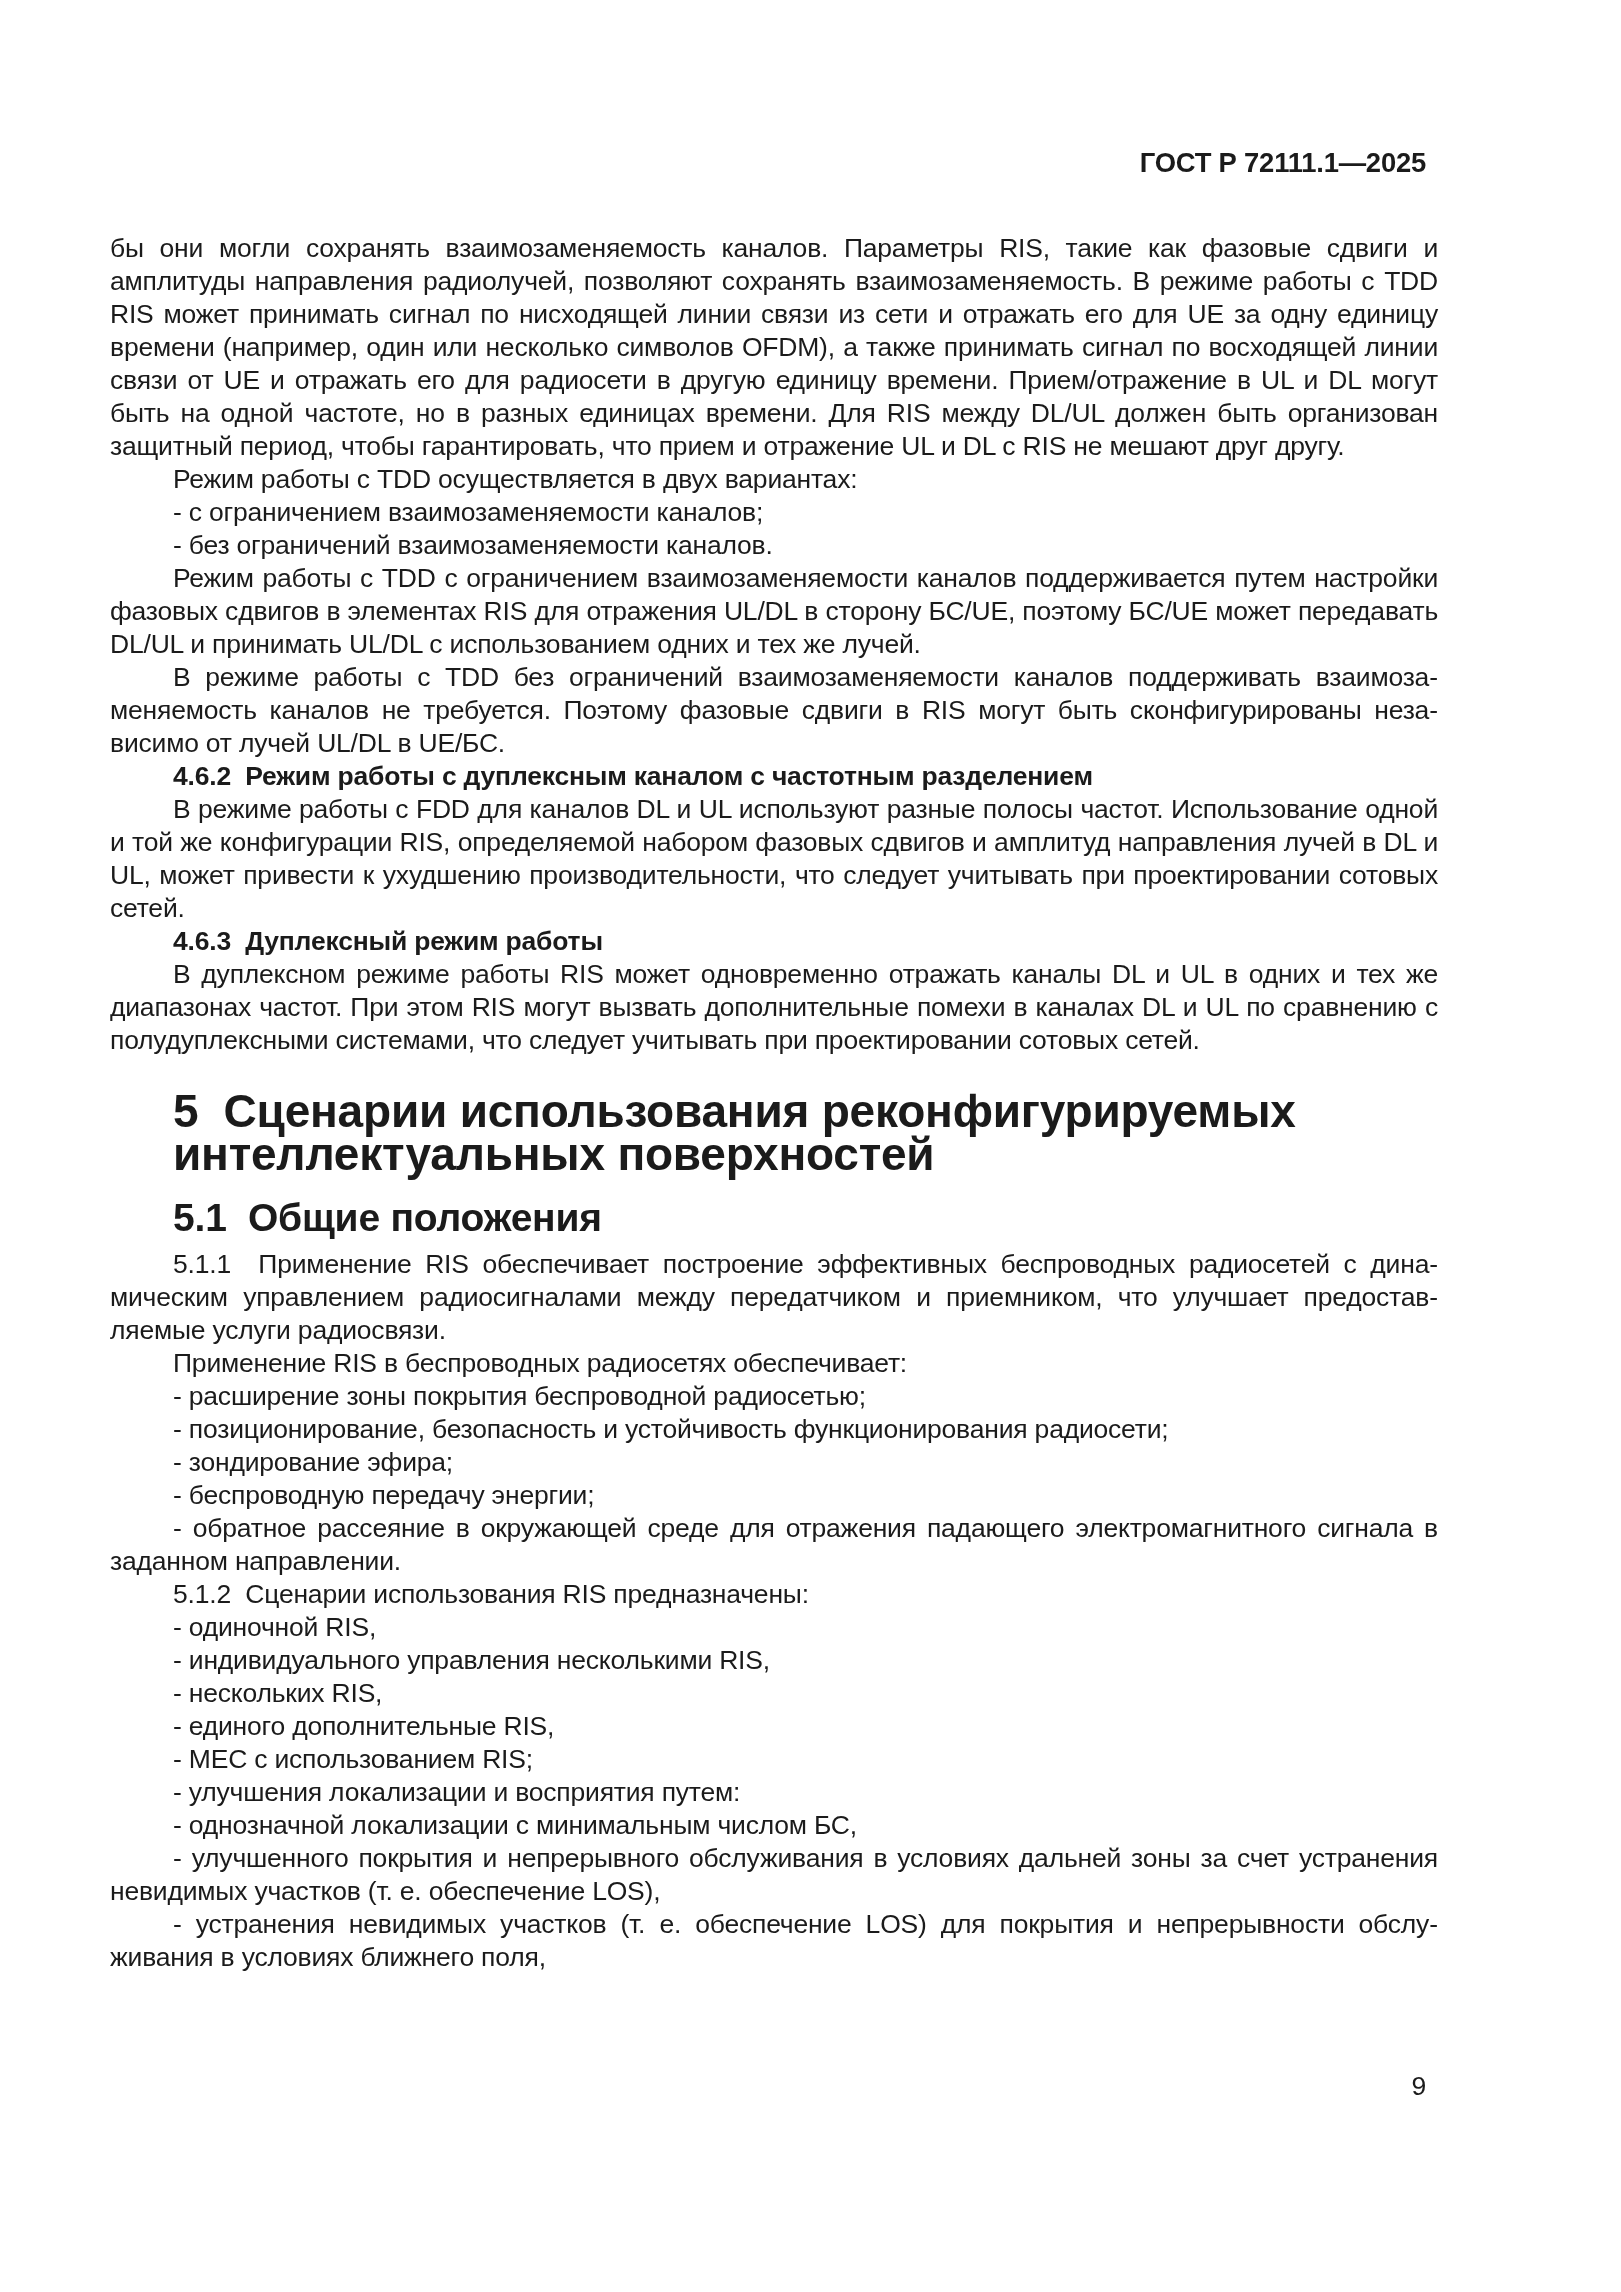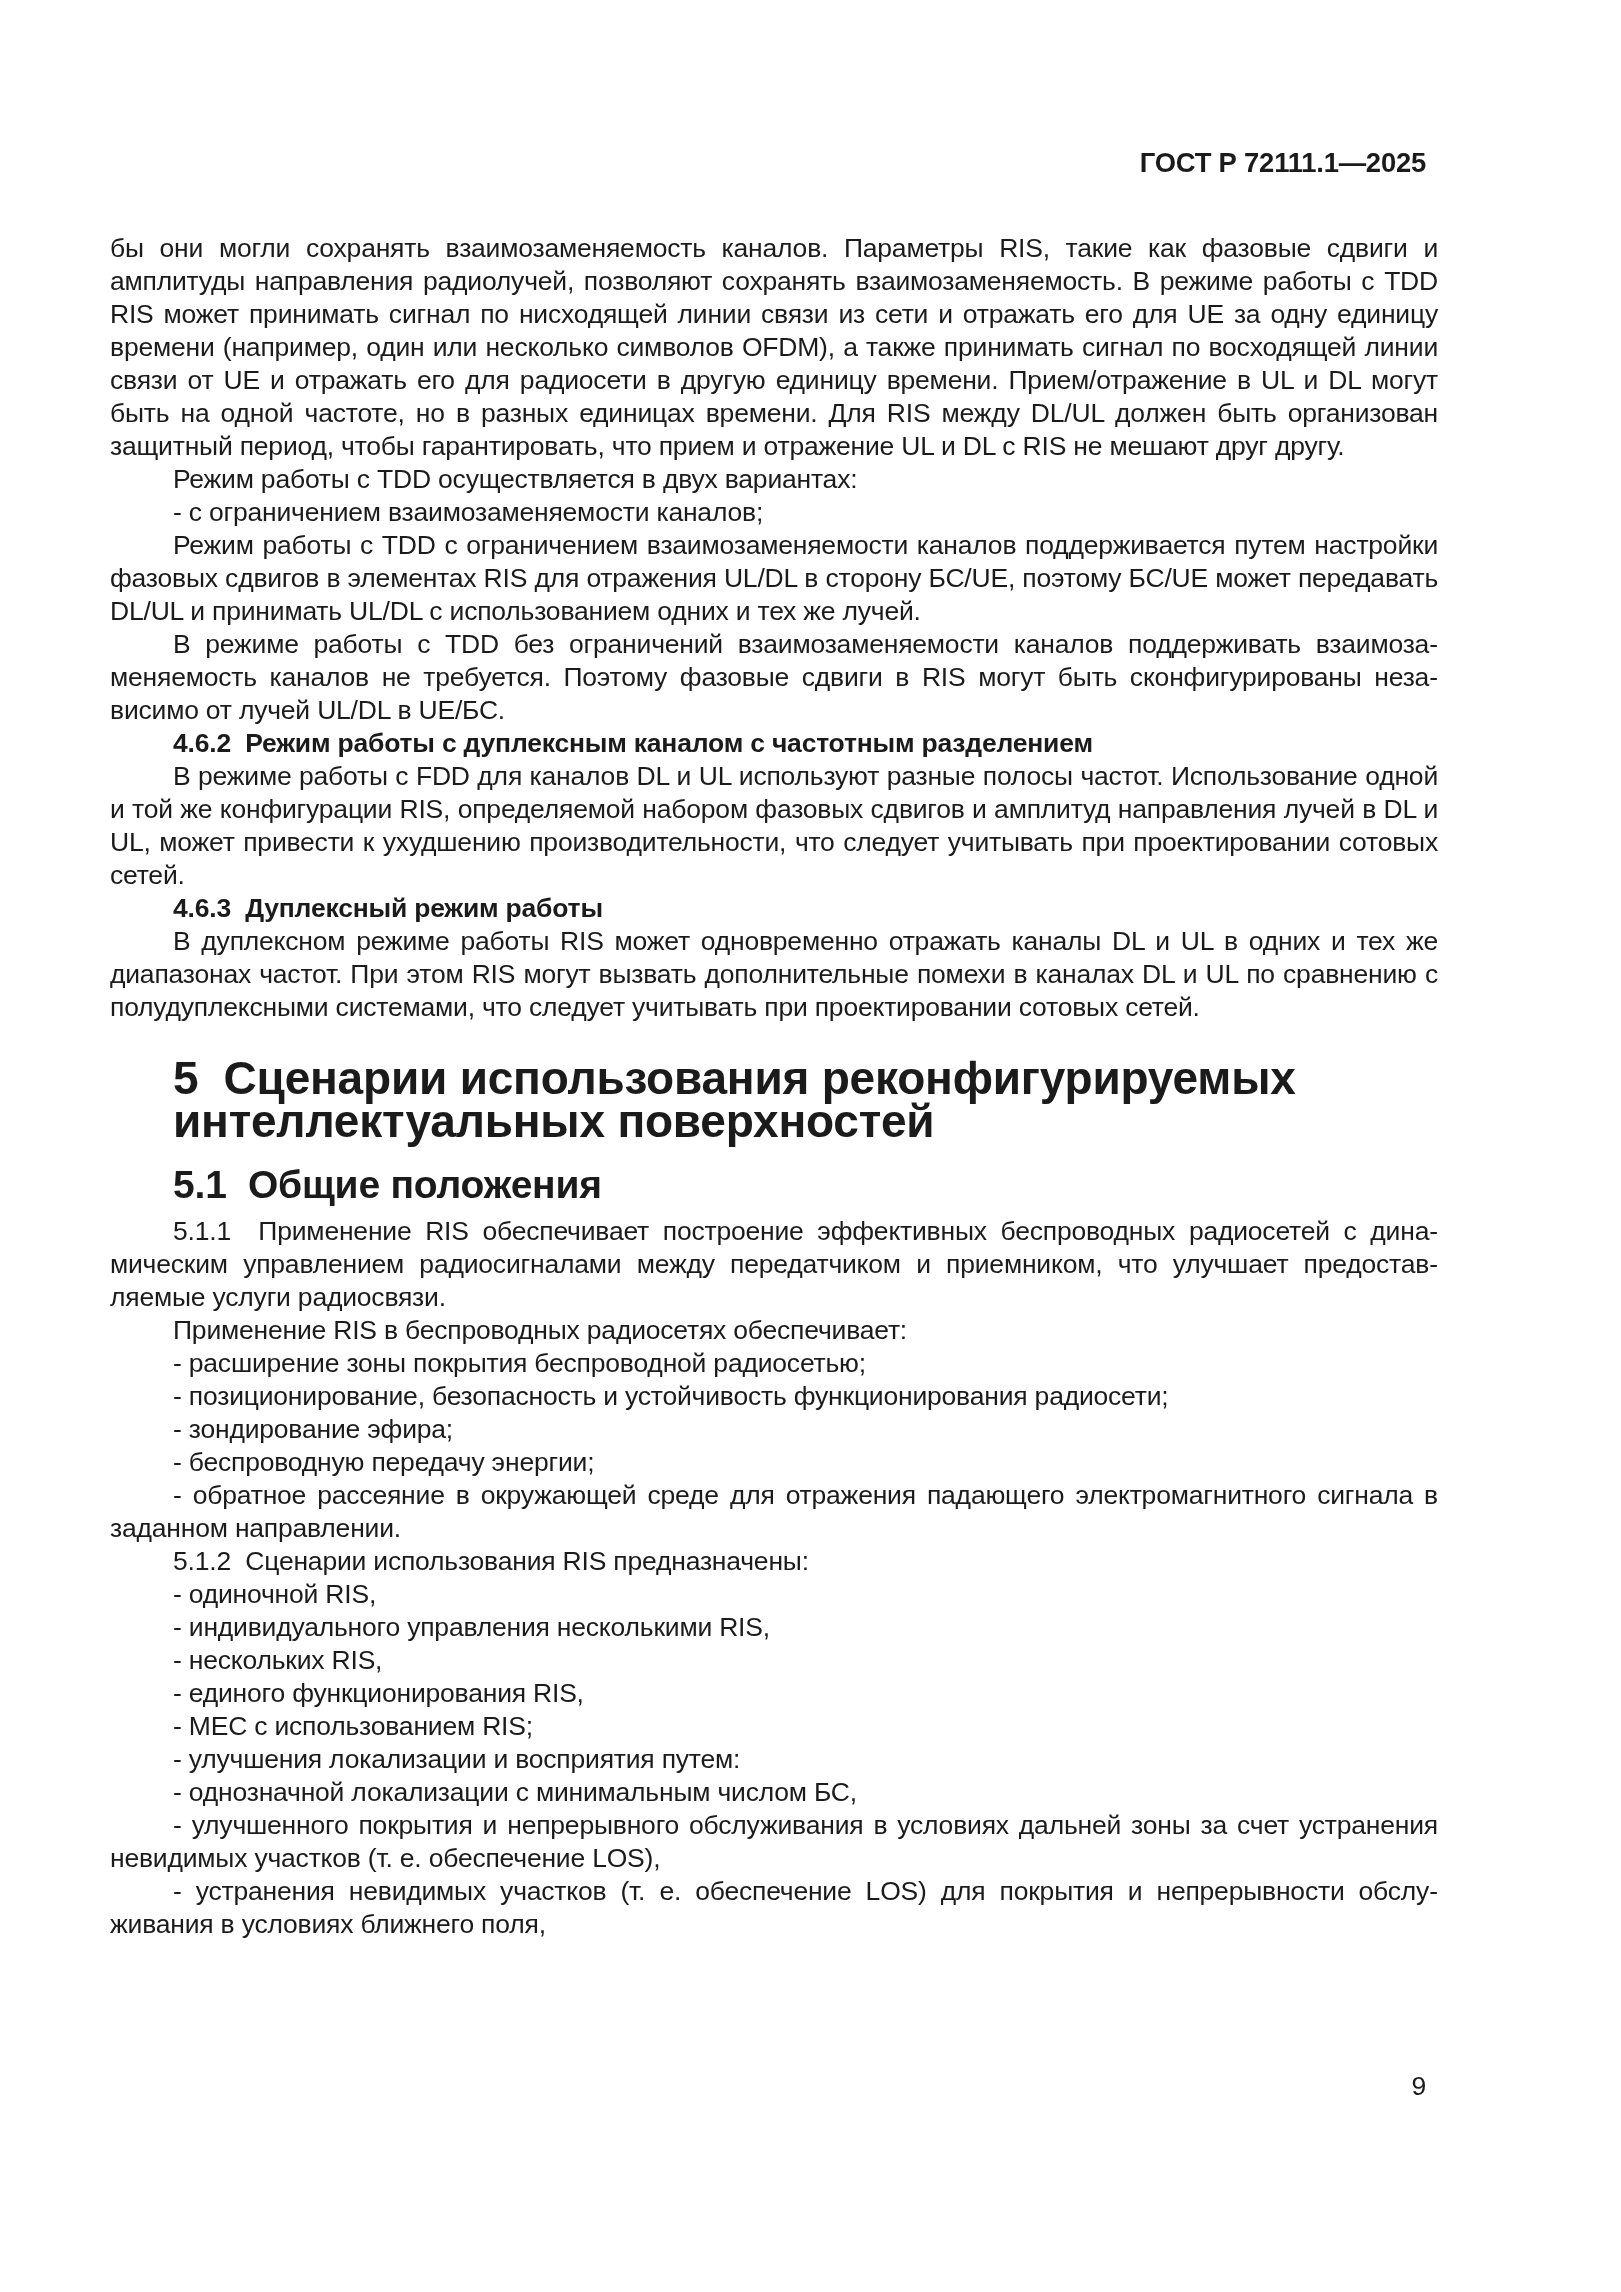--- a/index.html
+++ b/index.html
@@ -85,40 +85,41 @@
 
 <div class="page">
   <header class="doc-header">
     <span>ГОСТ Р 72111.1—2025</span>
   </header>
 
   <main class="doc-body" id="doc-body">
       <p class="para no-indent">бы они могли сохранять взаимозаменяемость каналов. Параметры RIS, такие как фазовые сдвиги и амплитуды направления радиолучей, позволяют сохранять взаимозаменяемость. В режиме работы с TDD RIS может принимать сигнал по нисходящей линии связи из сети и отражать его для UE за одну единицу времени (например, один или несколько символов OFDM), а также принимать сигнал по вос­ходящей линии связи от UE и отражать его для радиосети в другую единицу времени. Прием/отражение в UL и DL могут быть на одной частоте, но в разных единицах времени. Для RIS между DL/UL должен быть организован защитный период, чтобы гарантировать, что прием и отражение UL и DL с RIS не мешают друг другу.</p>
       <p class="para">Режим работы с TDD осуществляется в двух вариантах:</p>
       <p class="para">- с ограничением взаимозаменяемости каналов;</p>
+      <p class="para">- без ограничений взаимозаменяемости каналов.</p>
       <p class="para">Режим работы с TDD с ограничением взаимозаменяемости каналов поддерживается путем на­стройки фазовых сдвигов в элементах RIS для отражения UL/DL в сторону БС/UE, поэтому БС/UE мо­жет передавать DL/UL и принимать UL/DL с использованием одних и тех же лучей.</p>
       <p class="para">В режиме работы с TDD без ограничений взаимозаменяемости каналов поддерживать взаимоза­меняемость каналов не требуется. Поэтому фазовые сдвиги в RIS могут быть сконфигурированы неза­висимо от лучей UL/DL в UE/БС.</p>
       <h3>4.6.2&nbsp;&nbsp;Режим работы с дуплексным каналом с частотным разделением</h3>
       <p class="para">В режиме работы с FDD для каналов DL и UL используют разные полосы частот. Использование одной и той же конфигурации RIS, определяемой набором фазовых сдвигов и амплитуд направления лучей в DL и UL, может привести к ухудшению производительности, что следует учитывать при проек­тировании сотовых сетей.</p>
       <h3>4.6.3&nbsp;&nbsp;Дуплексный режим работы</h3>
       <p class="para">В дуплексном режиме работы RIS может одновременно отражать каналы DL и UL в одних и тех же диапазонах частот. При этом RIS могут вызвать дополнительные помехи в каналах DL и UL по сравне­нию с полудуплексными системами, что следует учитывать при проектировании сотовых сетей.</p>
       <h1>5&nbsp;&nbsp;Сценарии использования реконфигурируемых интеллектуальных поверхностей</h1>
       <h2>5.1&nbsp;&nbsp;Общие положения</h2>
       <p class="para">5.1.1&nbsp;&nbsp;Применение RIS обеспечивает построение эффективных беспроводных радиосетей с дина­мическим управлением радиосигналами между передатчиком и приемником, что улучшает предостав­ляемые услуги радиосвязи.</p>
       <p class="para">Применение RIS в беспроводных радиосетях обеспечивает:</p>
       <p class="para">- расширение зоны покрытия беспроводной радиосетью;</p>
       <p class="para">- позиционирование, безопасность и устойчивость функционирования радиосети;</p>
       <p class="para">- зондирование эфира;</p>
       <p class="para">- беспроводную передачу энергии;</p>
       <p class="para">- обратное рассеяние в окружающей среде для отражения падающего электромагнитного сигнала в заданном направлении.</p>
       <p class="para">5.1.2&nbsp;&nbsp;Сценарии использования RIS предназначены:</p>
       <p class="para">- одиночной RIS,</p>
       <p class="para">- индивидуального управления несколькими RIS,</p>
       <p class="para">- нескольких RIS,</p>
-      <p class="para">- единого функционирования RIS,</p>
+      <p class="para">- единого дополнительные RIS,</p>
       <p class="para">- MEC с использованием RIS;</p>
       <p class="para">- улучшения локализации и восприятия путем:</p>
       <p class="para">- однозначной локализации с минимальным числом БС,</p>
       <p class="para">- улучшенного покрытия и непрерывного обслуживания в условиях дальней зоны за счет устране­ния невидимых участков (т. е. обеспечение LOS),</p>
       <p class="para">- устранения невидимых участков (т. е. обеспечение LOS) для покрытия и непрерывности обслу­живания в условиях ближнего поля,</p>
     </main>
 
   <footer class="doc-footer">
     <span>9</span>
   </footer>

